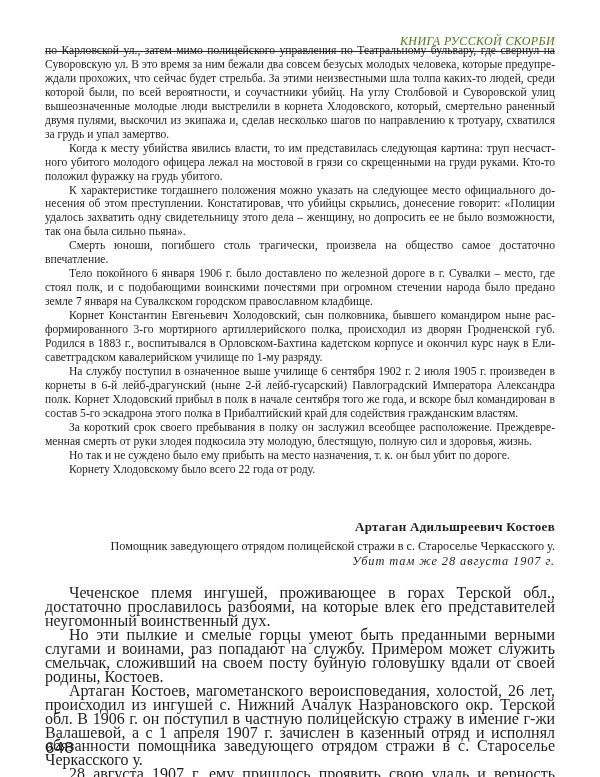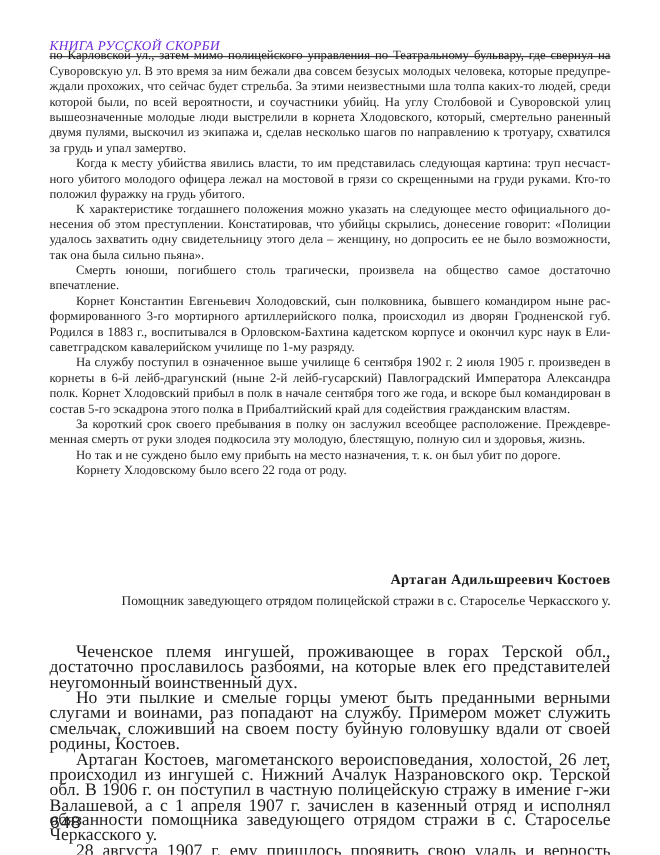--- a/index.html
+++ b/index.html
@@ -18,26 +18,26 @@
       position: absolute;
       left: 45px;
       top: 0;
       width: 510px;
     }
     .running-head {
       position: absolute;
       top: 34px;
       left: 0;
       width: 510px;
-      text-align: left;
+      text-align: right;
       font-family: "Liberation Serif", serif;
       font-style: italic;
       font-size: 12px;
       letter-spacing: 0.4px;
-      color: #6d28d9;
+      color: #4d7c0f;
     }
     .rule {
       position: absolute;
       top: 51px;
       left: 0;
       width: 510px;
       height: 0;
       border-top: 1.2px solid #333;
     }
     .body-text {
@@ -111,30 +111,32 @@
 
 <div class="page">
   <div class="running-head">КНИГА РУССКОЙ СКОРБИ</div>
   <div class="rule"></div>
 
   <div class="body-text">
     <p>по Карловской ул., затем мимо полицейского управления по Театральному бульвару, где свернул на Суворовскую ул. В это время за ним бежали два совсем безусых молодых человека, которые предупре­ждали прохожих, что сейчас будет стрельба. За этими неизвестными шла толпа каких-то людей, среди которой были, по всей вероятности, и соучастники убийц. На углу Столбовой и Суворовской улиц вышеозначенные молодые люди выстрелили в корнета Хлодовского, который, смертельно раненный двумя пулями, выскочил из экипажа и, сделав несколько шагов по направлению к тротуару, схватился за грудь и упал замертво.</p>
     <p class="indent">Когда к месту убийства явились власти, то им представилась следующая картина: труп несчаст­ного убитого молодого офицера лежал на мостовой в грязи со скрещенными на груди руками. Кто-то положил фуражку на грудь убитого.</p>
     <p class="indent">К характеристике тогдашнего положения можно указать на следующее место официального до­несения об этом преступлении. Констатировав, что убийцы скрылись, донесение говорит: «Полиции удалось захватить одну свидетельницу этого дела – женщину, но допросить ее не было возможности, так она была сильно пьяна».</p>
     <p class="indent">Смерть юноши, погибшего столь трагически, произвела на общество самое достаточно впечатление.</p>
+    <p class="indent">Тело покойного 6 января 1906 г. было доставлено по железной дороге в г. Сувалки – место, где сто­ял полк, и с подобающими воинскими почестями при огромном стечении народа было предано земле 7 января на Сувалкском городском православном кладбище.</p>
     <p class="indent">Корнет Константин Евгеньевич Холодовский, сын полковника, бывшего командиром ныне рас­формированного 3-го мортирного артиллерийского полка, происходил из дворян Гродненской губ. Родился в 1883 г., воспитывался в Орловском-Бахтина кадетском корпусе и окончил курс наук в Ели­саветградском кавалерийском училище по 1-му разряду.</p>
     <p class="indent">На службу поступил в означенное выше училище 6 сентября 1902 г. 2 июля 1905 г. произведен в корнеты в 6-й лейб-драгунский (ныне 2-й лейб-гусарский) Павлоградский Императора Александра полк. Корнет Хлодовский прибыл в полк в начале сентября того же года, и вскоре был командирован в состав 5-го эскадрона этого полка в Прибалтийский край для содействия гражданским властям.</p>
     <p class="indent">За короткий срок своего пребывания в полку он заслужил всеобщее расположение. Преждевре­менная смерть от руки злодея подкосила эту молодую, блестящую, полную сил и здоровья, жизнь.</p>
     <p class="indent">Но так и не суждено было ему прибыть на место назначения, т. к. он был убит по дороге.</p>
     <p class="indent">Корнету Хлодовскому было всего 22 года от роду.</p>
   </div>
 
   <div class="section">
     <div class="section-name">Артаган Адильшреевич Костоев</div>
     <div class="section-role">Помощник заведующего отрядом полицейской стражи в с. Староселье Черкасского у.</div>
+    <div class="section-fate">Убит там же 28 августа 1907 г.</div>
   </div>
 
   <div class="body-text-2">
     <p>Чеченское племя ингушей, проживающее в горах Терской обл., достаточно прославилось разбоя­ми, на которые влек его представителей неугомонный воинственный дух.</p>
     <p>Но эти пылкие и смелые горцы умеют быть преданными верными слугами и воинами, раз по­падают на службу. Примером может служить смельчак, сложивший на своем посту буйную головушку вдали от своей родины, Костоев.</p>
     <p>Артаган Костоев, магометанского вероисповедания, холостой, 26 лет, происходил из ингушей с. Нижний Ачалук Назрановского окр. Терской обл. В 1906 г. он поступил в частную полицейскую стражу в имение г-жи Валашевой, а с 1 апреля 1907 г. зачислен в казенный отряд и исполнял обязан­ности помощника заведующего отрядом стражи в с. Староселье Черкасского у.</p>
     <p>28 августа 1907 г. ему пришлось проявить свою удаль и верность долгу.</p>
   </div>
 </div>
 

